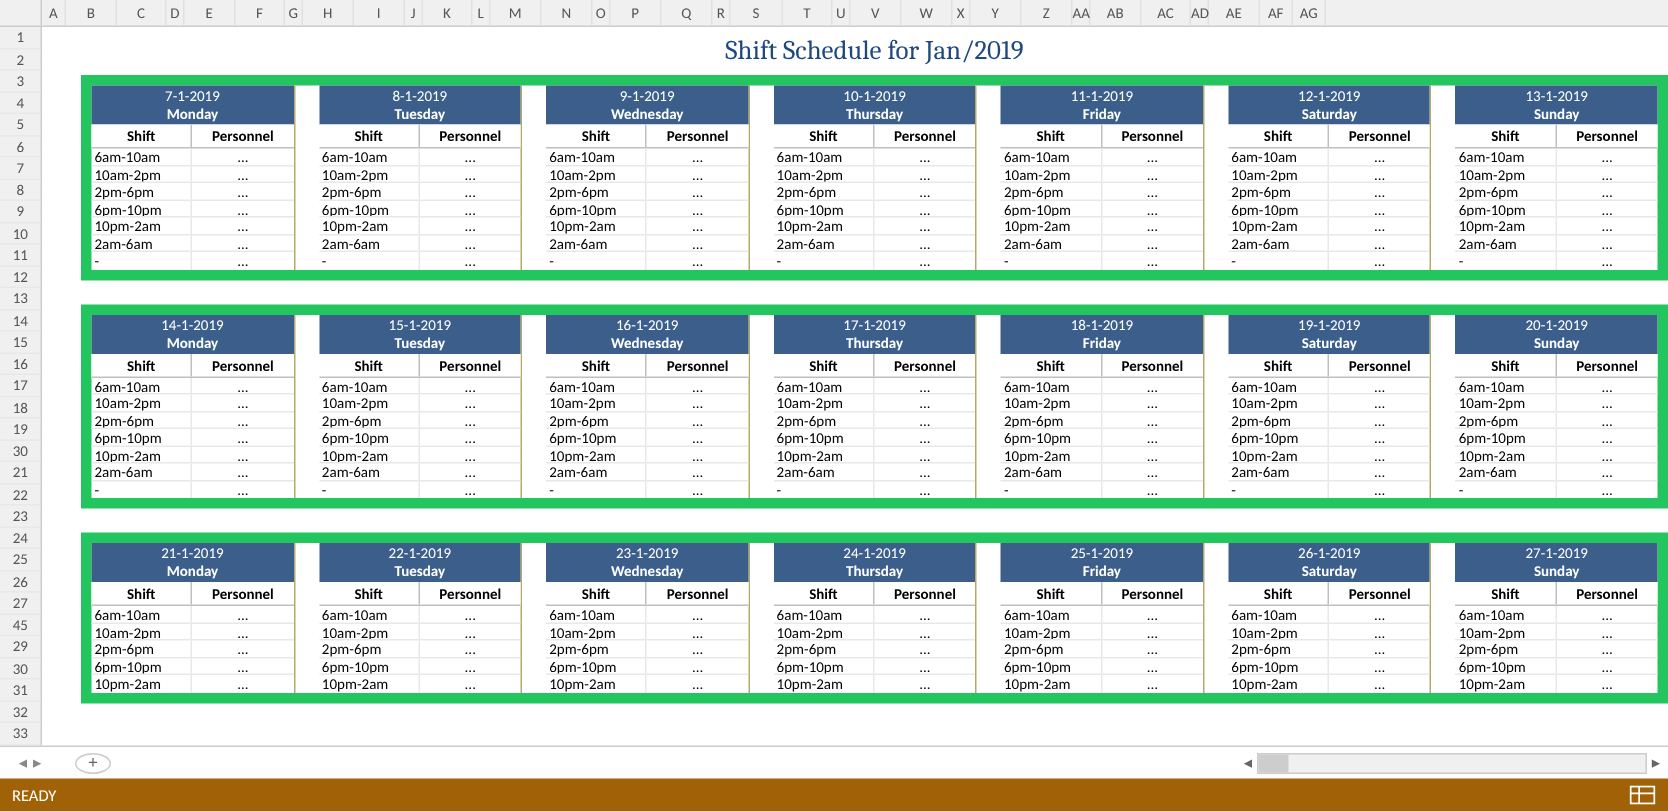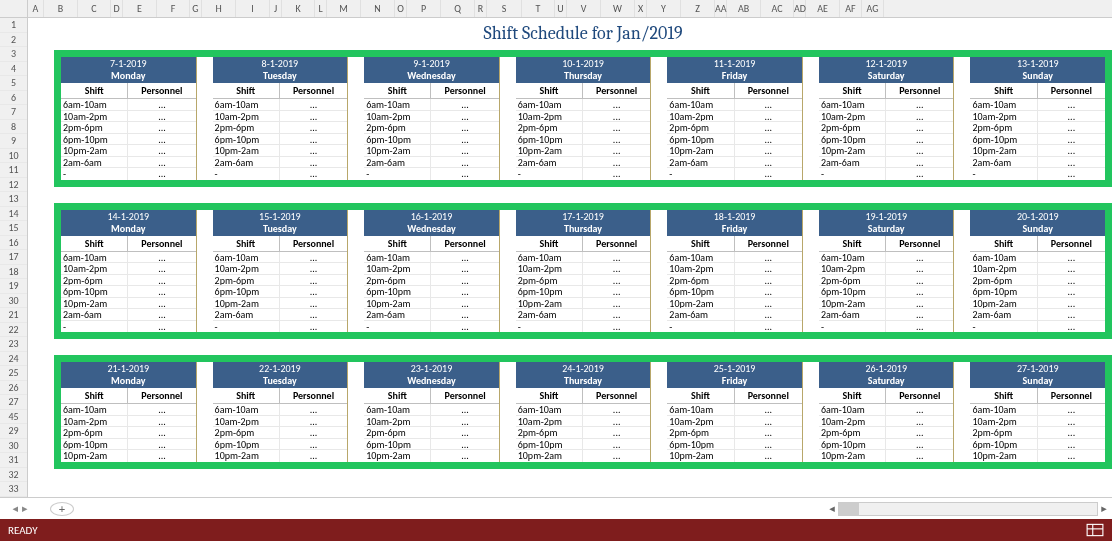--- a/index.html
+++ b/index.html
@@ -29,21 +29,21 @@
 .tabs-area .tab-nav { width: 40px; display: flex; justify-content: center; gap: 4px; color: #888; }
 .tabs-area .tab-nav span { cursor: pointer; }
 .tabs-area .tab { padding: 3px 14px; border-right: 1px solid #ccc; color: #444; cursor: pointer; font-size: 11px; background: #f5f5f5; }
 .tabs-area .tab.active { background: #fff; color: #217346; font-weight: bold; border-bottom: 2px solid #217346; }
 .tabs-area .add-tab { width: 24px; text-align: center; color: #666; cursor: pointer; border: 1px solid #ccc; border-radius: 50%; height: 14px; line-height: 12px; margin-left: 10px; font-size: 12px; }
 .tabs-area .scroll-track { position: absolute; right: 14px; bottom: 3px; width: 260px; height: 14px; background: #f0f0f0; border: 1px solid #ccc; }
 .tabs-area .scroll-track .thumb { width: 20px; height: 100%; background: #cdcdcd; }
 .tabs-area .scroll-track .arrow-l, .tabs-area .scroll-track .arrow-r { position: absolute; top: 0; width: 14px; height: 100%; text-align: center; line-height: 12px; color: #666; cursor: pointer; }
 .tabs-area .scroll-track .arrow-l { left: -14px; }
 .tabs-area .scroll-track .arrow-r { right: -14px; }
-.status-bar { position: absolute; bottom: 0; left: 0; right: 0; height: 22px; background: #7f1d1d; color: #fff; font-size: 11px; display: flex; align-items: center; padding: 0 8px; }
+.status-bar { position: absolute; bottom: 0; left: 0; right: 0; height: 22px; background: #a16207; color: #fff; font-size: 11px; display: flex; align-items: center; padding: 0 8px; }
 .status-bar .spacer { flex: 1; }
 .status-bar .view-icon { width: 18px; height: 14px; margin-left: 4px; display: inline-block; }
 .status-bar .view-icon svg { width: 100%; height: 100%; }
 </style>
 </head>
 <body>
 
 <div class="col-headers">
   <div class="rownum-spacer"></div>
   <div id="col-headers-inner" style="display:flex;flex:1;">

